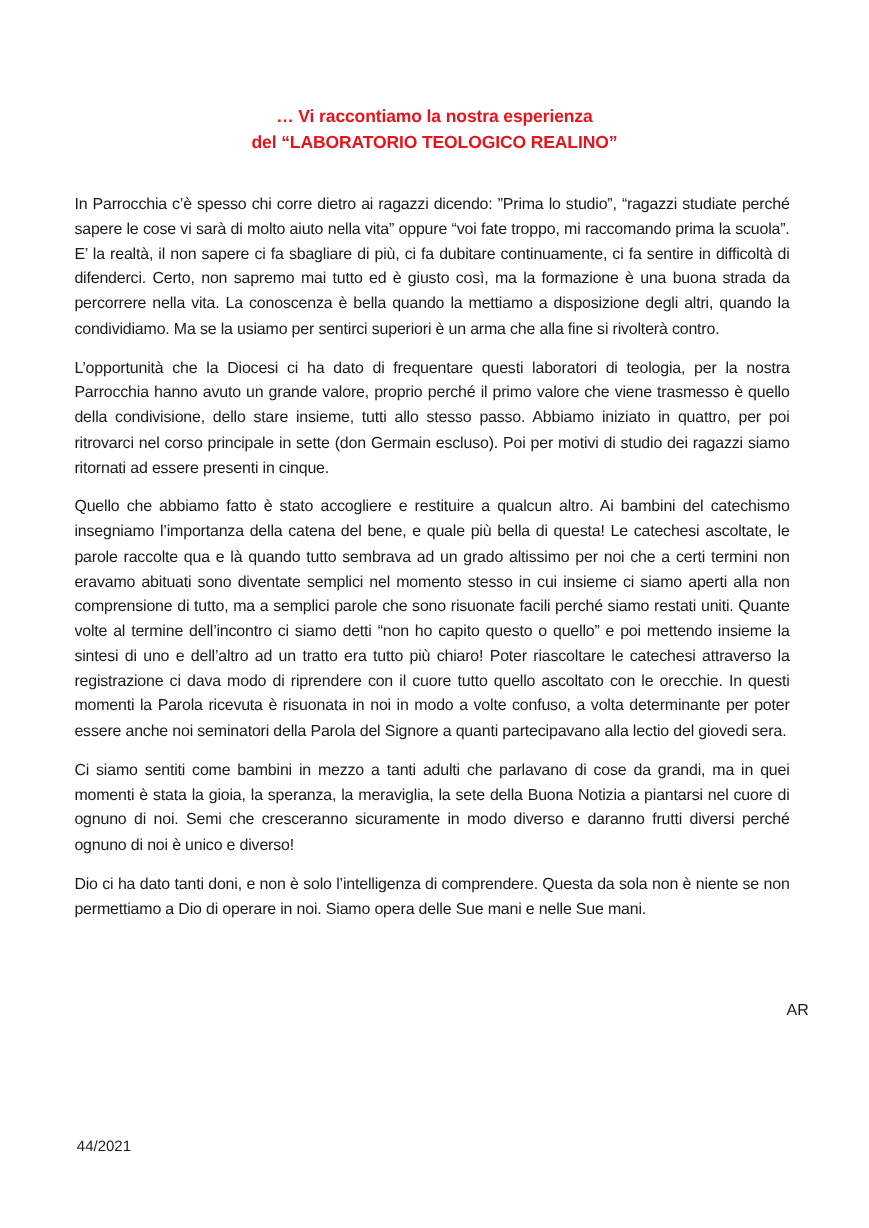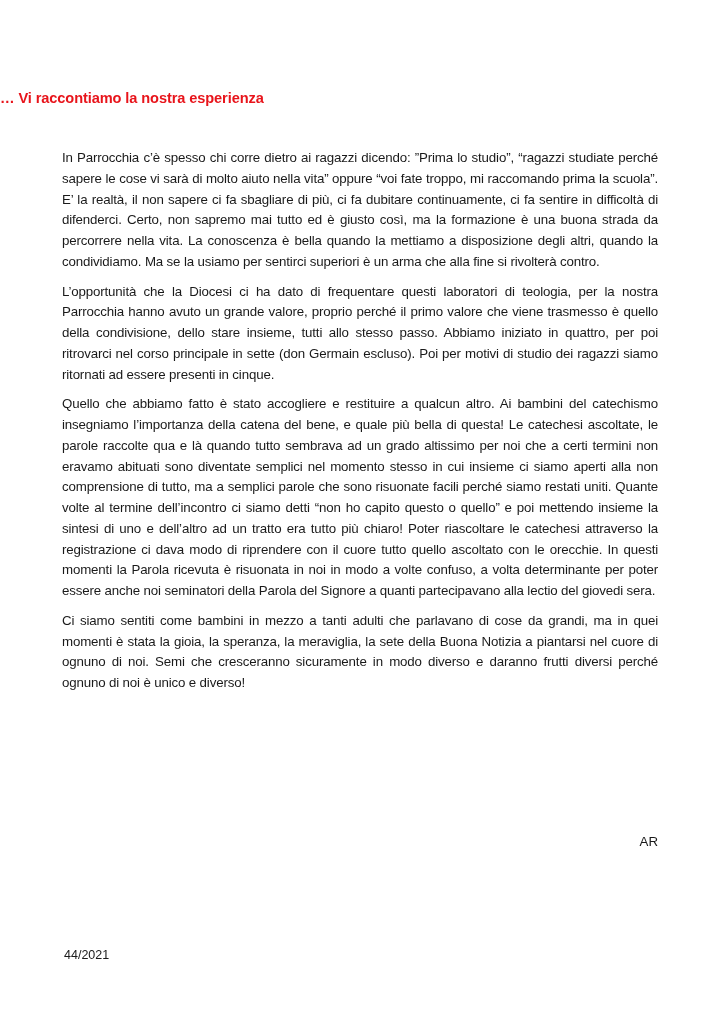--- a/index.html
+++ b/index.html
@@ -20,68 +20,70 @@
       left: 0; top: 0;
       width: 724px;
       height: 1023px;
       background: #ffffff;
     }
     .title {
       position: absolute;
       left: 0;
       width: 724px;
       top: 88px;
-      text-align: left;
+      text-align: center;
       color: #e8141b;
       font-weight: bold;
       font-size: 14.6px;
       line-height: 20.5px;
       letter-spacing: -0.1px;
     }
     .title div { white-space: nowrap; }
     .body-text {
       position: absolute;
       left: 62px;
       width: 596px;
       top: 148px;
       font-size: 13.3px;
       line-height: 20.75px;
       text-align: justify;
       letter-spacing: -0.15px;
       word-spacing: 0px;
     }
     .body-text p {
-      margin: 0 0 9px 0;
+      margin: 12px 0 9px 0;
     }
     .signature {
       position: absolute;
-      right: 66px;
+      right: 50px;
       top: 832px;
       font-size: 13.3px;
       line-height: 20px;
     }
     .footer-date {
       position: absolute;
       left: 64px;
       top: 946px;
       font-size: 12.5px;
       line-height: 18px;
     }
   </style>
 </head>
 <body>
 
 <div class="page">
   <div class="title" style="color: rgb(232, 20, 27);">
     <div>… Vi raccontiamo la nostra esperienza</div>
+    <div>del “LABORATORIO TEOLOGICO REALINO”</div>
   </div>
 
   <div class="body-text">
     <p>In Parrocchia c’è spesso chi corre dietro ai ragazzi dicendo: ”Prima lo studio”, “ragazzi studiate perché sapere le cose vi sarà di molto aiuto nella vita” oppure “voi fate troppo, mi raccomando prima la scuola”. E’ la realtà, il non sapere ci fa sbagliare di più, ci fa dubitare continuamente, ci fa sentire in difficoltà di difenderci. Certo, non sapremo mai tutto ed è giusto così, ma la formazione è una buona strada da percorrere nella vita. La conoscenza è bella quando la mettiamo a disposizione degli altri, quando la condividiamo. Ma se la usiamo per sentirci superiori è un arma che alla fine si rivolterà contro.</p>
     <p>L’opportunità che la Diocesi ci ha dato di frequentare questi laboratori di teologia, per la nostra Parrocchia hanno avuto un grande valore, proprio perché il primo valore che viene trasmesso è quello della condivisione, dello stare insieme, tutti allo stesso passo. Abbiamo iniziato in quattro, per poi ritrovarci nel corso principale in sette (don Germain escluso). Poi per motivi di studio dei ragazzi siamo ritornati ad essere presenti in cinque.</p>
     <p>Quello che abbiamo fatto è stato accogliere e restituire a qualcun altro. Ai bambini del catechismo insegniamo l’importanza della catena del bene, e quale più bella di questa! Le catechesi ascoltate, le parole raccolte qua e là quando tutto sembrava ad un grado altissimo per noi che a certi termini non eravamo abituati sono diventate semplici nel momento stesso in cui insieme ci siamo aperti alla non comprensione di tutto, ma a semplici parole che sono risuonate facili perché siamo restati uniti. Quante volte al termine dell’incontro ci siamo detti “non ho capito questo o quello” e poi mettendo insieme la sintesi di uno e dell’altro ad un tratto era tutto più chiaro! Poter riascoltare le catechesi attraverso la registrazione ci dava modo di riprendere con il cuore tutto quello ascoltato con le orecchie. In questi momenti la Parola ricevuta è risuonata in noi in modo a volte confuso, a volta determinante per poter essere anche noi seminatori della Parola del Signore a quanti partecipavano alla lectio del giovedi sera.</p>
     <p>Ci siamo sentiti come bambini in mezzo a tanti adulti che parlavano di cose da grandi, ma in quei momenti è stata la gioia, la speranza, la meraviglia, la sete della Buona Notizia a piantarsi nel cuore di ognuno di noi. Semi che cresceranno sicuramente in modo diverso e daranno frutti diversi perché ognuno di noi è unico e diverso!</p>
+    <p>Dio ci ha dato tanti doni, e non è solo l’intelligenza di comprendere. Questa da sola non è niente se non permettiamo a Dio di operare in noi. Siamo opera delle Sue mani e nelle Sue mani.</p>
   </div>
 
   <div class="signature">AR</div>
 
   <div class="footer-date">44/2021</div>
 </div>
 
 </body></html>

